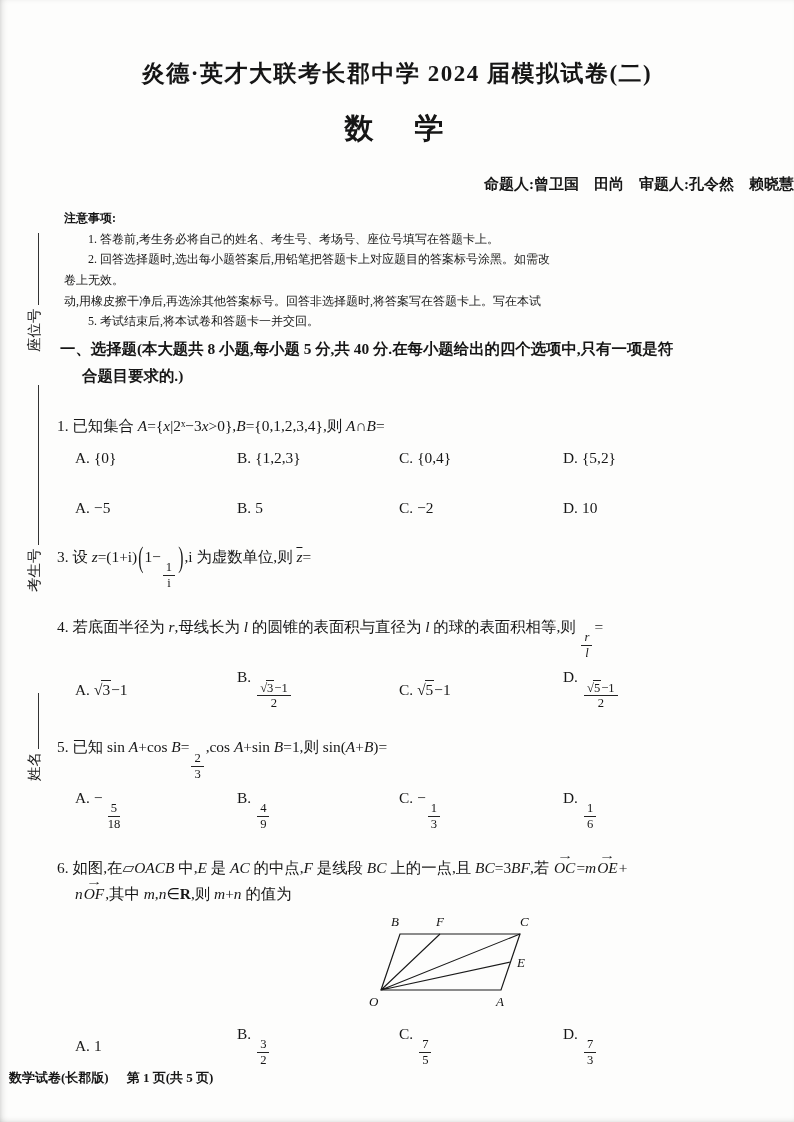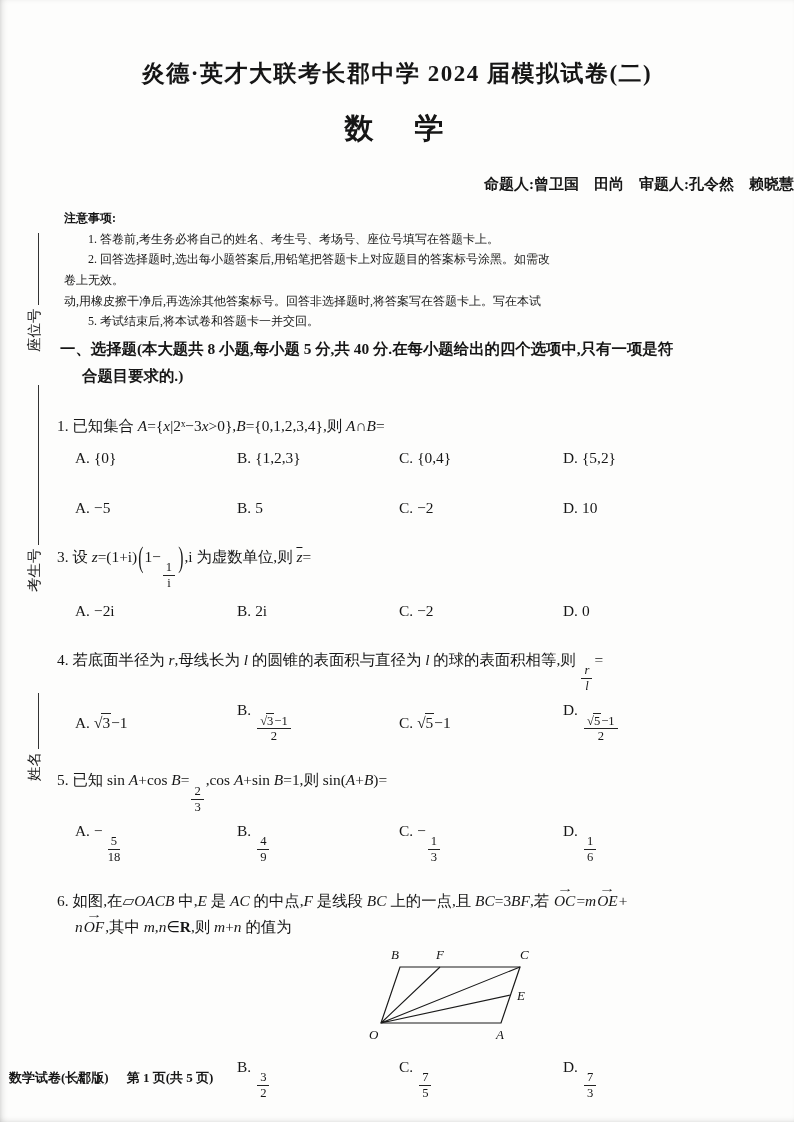--- a/index.html
+++ b/index.html
@@ -106,26 +106,20 @@
       <span class="opt"><span class="opt-label">C.</span><span>−2</span></span>
       <span class="opt"><span class="opt-label">D.</span><span>10</span></span>
     </div>
   </div>
 
   <div class="q">
     <p class="stem">3. 设 <span class="it">z</span>=(1+i)<span class="bigp">(</span>1−<span class="frac">
           <span class="fr-n">1</span>
           <span class="fr-d">i</span>
         </span><span class="bigp">)</span>,i 为虚数单位,则 <span class="bar">z</span>=</p>
-    <div class="opts">
-      <span class="opt"><span class="opt-label">A.</span><span>−2i</span></span>
-      <span class="opt"><span class="opt-label">B.</span><span>2i</span></span>
-      <span class="opt"><span class="opt-label">C.</span><span>−2</span></span>
-      <span class="opt"><span class="opt-label">D.</span><span>0</span></span>
-    </div>
   </div>
 
   <div class="q">
     <p class="stem">4. 若底面半径为 <span class="it">r</span>,母线长为 <span class="it">l</span> 的圆锥的表面积与直径为 <span class="it">l</span> 的球的表面积相等,则 <span class="frac">
           <span class="fr-n"><span class="it">r</span></span>
           <span class="fr-d"><span class="it">l</span></span>
         </span>=</p>
     <div class="opts" style="min-height:42px">
       <span class="opt"><span class="opt-label">A.</span><span><span class="rad"><span class="rad-s">√</span><span class="rad-b">3</span></span>−1</span></span>
       <span class="opt"><span class="opt-label">B.</span><span><span class="frac">

